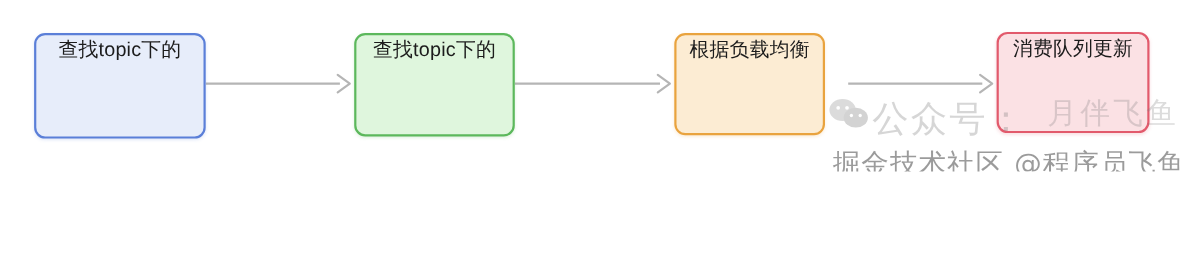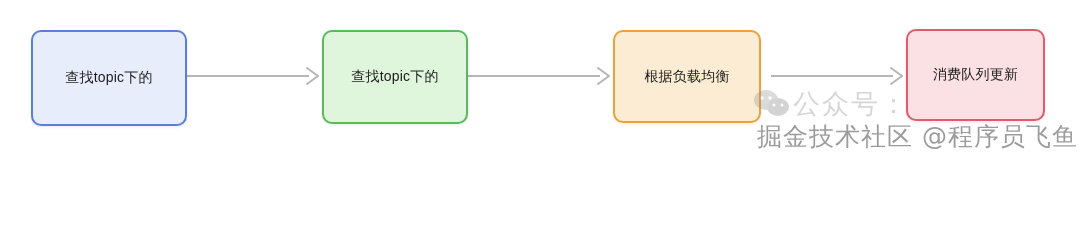--- a/index.html
+++ b/index.html
@@ -25,25 +25,25 @@
   }
 
   
   .flow-node {
     position: absolute;
     box-sizing: border-box;
     border-radius: 10px;
     border-width: 2px;
     border-style: solid;
     display: flex;
-    align-items: center;
+    align-items: flex-start;
     justify-content: center;
     text-align: center;
     line-height: 1.55;
-    font-size: 14px;
+    font-size: 18px;
     color: #1c1c1c;
     letter-spacing: 0.2px;
     z-index: 4;
   }
   .flow-node .node-line {
     display: block;
     white-space: nowrap;
   }
 
   #node-1 {
@@ -52,21 +52,21 @@
     border-color: #5b7fd8;
     box-shadow: 0 1px 3px rgba(91,127,216,0.18);
   }
   #node-2 {
     left: 322px; top: 30px;  width: 146px; height: 94px;
     background: #dff6dd;
     border-color: #5cb85c;
     box-shadow: 0 1px 3px rgba(92,184,92,0.18);
   }
   #node-3 {
-    left: 613px; top: 30px;  width: 148px; height: 93px;
+    left: 613px; top: 30px;  width: 137px; height: 93px;
     background: #fcecd3;
     border-color: #e9a33e;
     box-shadow: 0 1px 3px rgba(233,163,62,0.18);
   }
   #node-4 {
     left: 906px; top: 29px;  width: 139px; height: 92px;
     background: #fbe1e4;
     border-color: #e25a6c;
     box-shadow: 0 1px 3px rgba(226,90,108,0.18);
   }
@@ -87,41 +87,41 @@
     position: absolute;
     z-index: 6;
     pointer-events: none;
     white-space: nowrap;
     font-family: "DejaVu Sans", "Liberation Sans", sans-serif;
   }
 
   #watermark-wechat-handle {
     left: 793px;
     top: 86px;
-    font-size: 27px;
+    font-size: 33px;
     color: rgba(120,120,120,0.30);
     letter-spacing: 2px;
   }
   #watermark-wechat-icon {
     left: 753px;
     top: 88px;
     width: 38px;
     height: 30px;
     opacity: 0.30;
   }
   #watermark-author-name {
     left: 952px;
     top: 85px;
     font-size: 27px;
     color: rgba(120,120,120,0.26);
     letter-spacing: 3px;
   }
   #watermark-juejin {
     left: 757px;
-    top: 120px;
+    top: 132px;
     font-size: 25px;
     color: rgba(55,55,55,0.50);
     letter-spacing: 1px;
   }
 </style>
 </head>
 <body>
 
 <div id="diagram-canvas">
 
@@ -160,16 +160,17 @@
     <ellipse cx="13" cy="12" rx="12" ry="10" fill="#8a8a8a"></ellipse>
     <circle cx="9" cy="10" r="1.7" fill="#ffffff"></circle>
     <circle cx="17" cy="10" r="1.7" fill="#ffffff"></circle>
     <ellipse cx="25" cy="19" rx="11" ry="9" fill="#6f6f6f"></ellipse>
     <circle cx="21" cy="17" r="1.5" fill="#ffffff"></circle>
     <circle cx="29" cy="17" r="1.5" fill="#ffffff"></circle>
   </svg>
 
   <div id="watermark-wechat-handle" class="watermark">公众号：</div>
 
+  <div id="watermark-author-name" class="watermark">月伴飞鱼</div>
 
   <div id="watermark-juejin" class="watermark">掘金技术社区 @程序员飞鱼</div>
 
 </div>
 
 </body></html>

